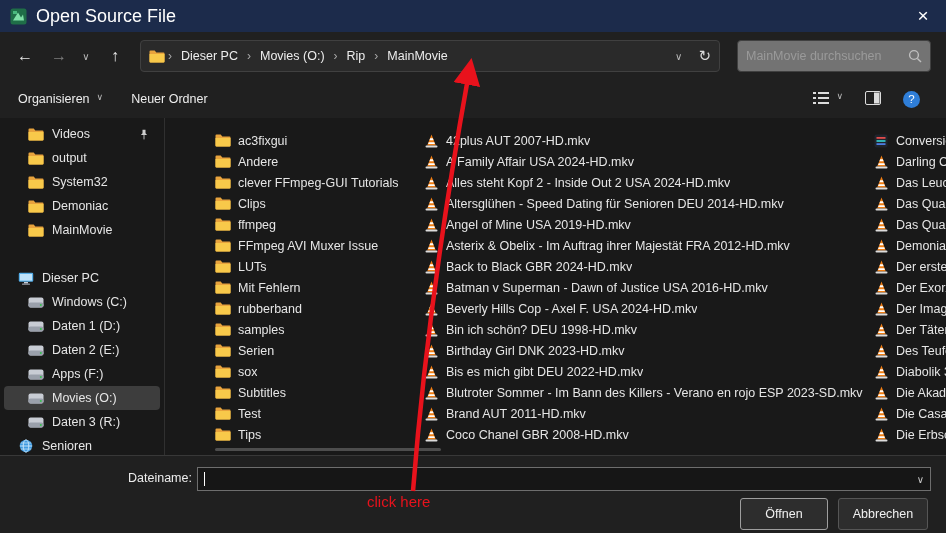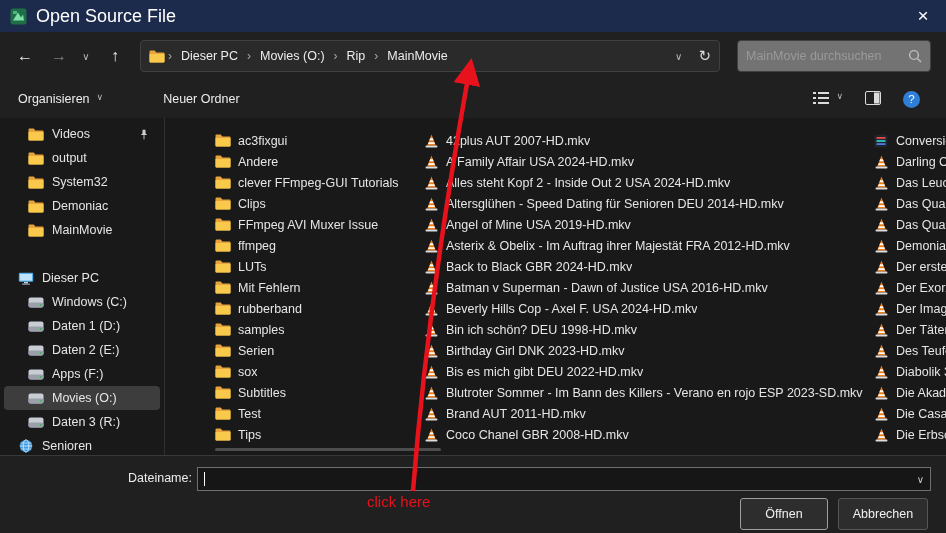--- a/index.html
+++ b/index.html
@@ -37,21 +37,21 @@
 
   .searchbox { position:absolute; left:737px; top:8px; width:194px; height:32px; background:#737373; border:1px solid #404040; border-radius:4px; display:flex; align-items:center; padding:0 8px; }
   .searchbox input { flex:1; background:transparent; border:none; outline:none; color:#e6e6e6; font-family:inherit; font-size:12.5px; min-width:0; }
   .searchbox input::placeholder { color:#9a9a9a; }
   .searchbox .icon { display:inline-flex; margin-left:6px; }
 
   
   .cmdbar { position:absolute; top:80px; left:0; right:0; height:38px; display:flex; align-items:center; padding:0 18px; background:#202020; }
   .cmd-item { display:flex; gap:7px; color:#ededed; }
   .cmd-chevron { font-size:9px; color:#bdbdbd; }
-  #cmd-newfolder { margin-left:60px; }
+  #cmd-newfolder { margin-left:28px; }
   .cmd-right { margin-left:auto; display:flex; align-items:center; gap:22px; margin-right:8px; }
   .help-badge { width:17px; height:17px; border-radius:50%; background:#2f7ed8; color:#ffffff; font-size:11.5px; display:flex; align-items:center; justify-content:center; }
 
   
   .content { position:absolute; top:118px; left:0; right:0; bottom:78px; background:#191919; display:flex; overflow:hidden; }
   .sidebar { width:165px; border-right:1px solid #303030; padding-top:4px; overflow:hidden; flex:none; }
   .side-row { height:24px; display:flex; align-items:center; gap:8px; padding-left:14px; margin:0 4px; border-radius:4px; white-space:nowrap; }
   .side-row.indent { padding-left:24px; }
   .side-row.selected { background:#3d3d3d; }
   .side-row .icon { display:inline-flex; width:16px; justify-content:center; flex:none; }
@@ -357,30 +357,30 @@
             </span>
             <span class="lbl">Clips</span>
           </div>
           <div class="file-row">
             <span class="icon">
               <svg width="16" height="13" viewBox="0 0 16 13">
                 <path d="M0.5 1.5 a1 1 0 0 1 1 -1 h4.2 l1.6 2 h7.2 a1 1 0 0 1 1 1 v8 a1 1 0 0 1 -1 1 h-13 a1 1 0 0 1 -1 -1 z" fill="#e8a33d"></path>
                 <path d="M0.5 4 h15 v7.5 a1 1 0 0 1 -1 1 h-13 a1 1 0 0 1 -1 -1 z" fill="#f8c94a"></path>
               </svg>
             </span>
+            <span class="lbl">ffmpeg</span>
+          </div>
+          <div class="file-row">
+            <span class="icon">
+              <svg width="16" height="13" viewBox="0 0 16 13">
+                <path d="M0.5 1.5 a1 1 0 0 1 1 -1 h4.2 l1.6 2 h7.2 a1 1 0 0 1 1 1 v8 a1 1 0 0 1 -1 1 h-13 a1 1 0 0 1 -1 -1 z" fill="#e8a33d"></path>
+                <path d="M0.5 4 h15 v7.5 a1 1 0 0 1 -1 1 h-13 a1 1 0 0 1 -1 -1 z" fill="#f8c94a"></path>
+              </svg>
+            </span>
             <span class="lbl">FFmpeg AVI Muxer Issue</span>
-          </div>
-          <div class="file-row">
-            <span class="icon">
-              <svg width="16" height="13" viewBox="0 0 16 13">
-                <path d="M0.5 1.5 a1 1 0 0 1 1 -1 h4.2 l1.6 2 h7.2 a1 1 0 0 1 1 1 v8 a1 1 0 0 1 -1 1 h-13 a1 1 0 0 1 -1 -1 z" fill="#e8a33d"></path>
-                <path d="M0.5 4 h15 v7.5 a1 1 0 0 1 -1 1 h-13 a1 1 0 0 1 -1 -1 z" fill="#f8c94a"></path>
-              </svg>
-            </span>
-            <span class="lbl">ffmpeg</span>
           </div>
           <div class="file-row">
             <span class="icon">
               <svg width="16" height="13" viewBox="0 0 16 13">
                 <path d="M0.5 1.5 a1 1 0 0 1 1 -1 h4.2 l1.6 2 h7.2 a1 1 0 0 1 1 1 v8 a1 1 0 0 1 -1 1 h-13 a1 1 0 0 1 -1 -1 z" fill="#e8a33d"></path>
                 <path d="M0.5 4 h15 v7.5 a1 1 0 0 1 -1 1 h-13 a1 1 0 0 1 -1 -1 z" fill="#f8c94a"></path>
               </svg>
             </span>
             <span class="lbl">LUTs</span>
           </div>

